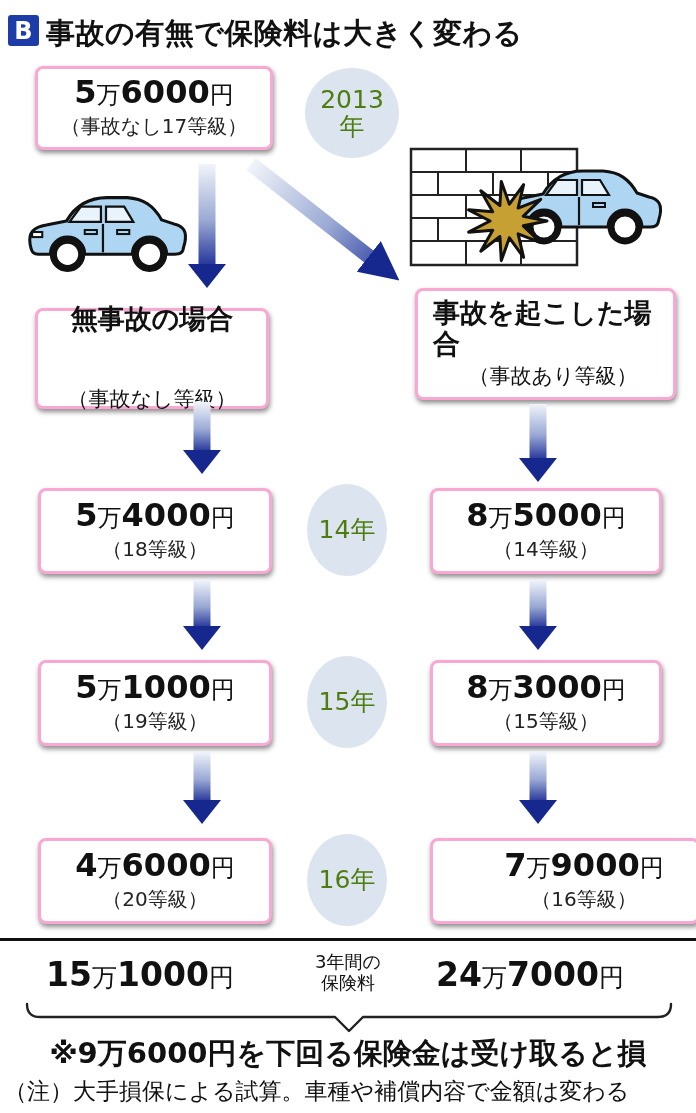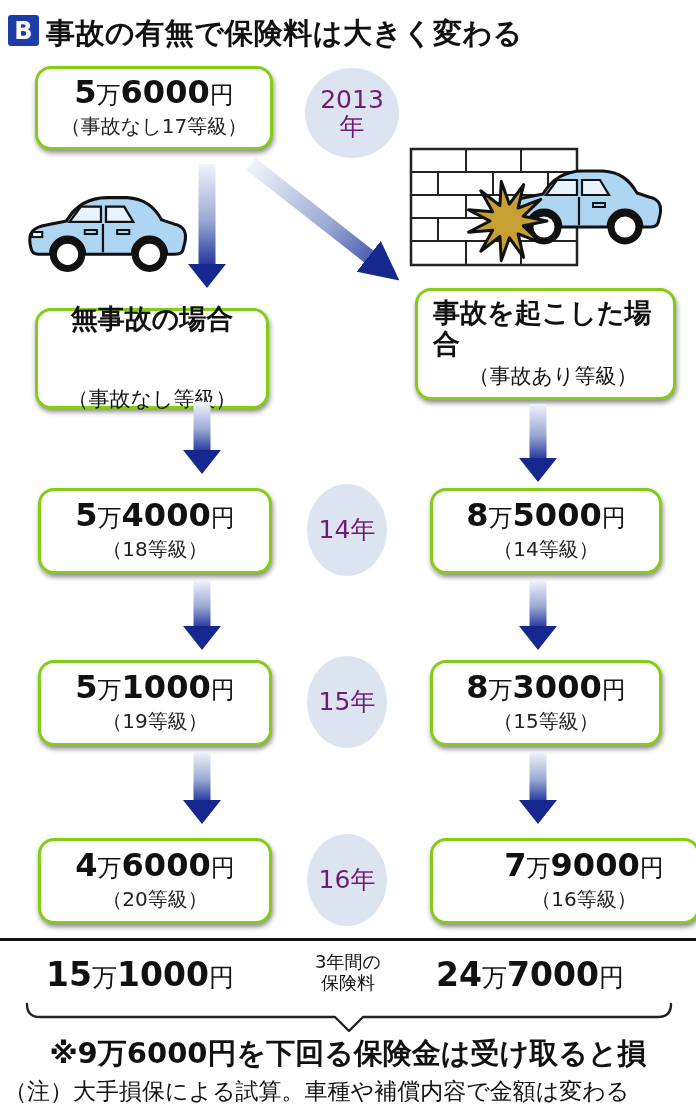--- a/index.html
+++ b/index.html
@@ -9,37 +9,37 @@
   }
   
   .badge{
     position:absolute;left:8px;top:15px;width:31px;height:31px;background:#1e3ca8;
     color:#fff;font-weight:bold;font-size:24px;display:flex;align-items:center;justify-content:center;
     border-radius:3px;
   }
   .title{position:absolute;left:46px;top:14px;font-size:29px;font-weight:bold;letter-spacing:.5px;}
   
   .rbox{
-    position:absolute;background:#fff;border:3px solid #84cc16;border-radius:16px;
+    position:absolute;background:#fff;border:3px solid #f9a8d4;border-radius:8px;
     box-shadow:1px 3px 5px rgba(0,0,0,.45);
     display:flex;flex-direction:column;align-items:center;justify-content:center;
     text-align:center;
   }
   .amt{font-size:24px;line-height:1.05;}
   .amt .num{font-weight:bold;font-size:32px;}
   .grade{font-size:20px;margin-top:3px;color:#222;}
   .branch-title{font-size:27px;font-weight:bold;line-height:1.12;}
   .branch-sub{font-size:21px;margin-top:3px;}
   .rbox.left-align{align-items:flex-start;text-align:left;padding-left:15px;}
   .rbox.left-align .branch-sub{align-self:center;}
   
   .ybadge{
     position:absolute;background:#dce5ef;border-radius:50%;
     display:flex;flex-direction:column;align-items:center;justify-content:center;
-    font-size:25px;color:#701a75;line-height:1.1;
+    font-size:25px;color:#4d7c0f;line-height:1.1;
   }
   
   .varrow{position:absolute;width:38px;}
   .varrow .shaft{
     position:absolute;top:0;bottom:22px;left:50%;width:17px;transform:translateX(-50%);
     background:linear-gradient(to bottom,#f1f4fa 0%,#9aa9d4 55%,#23349a 100%);
   }
   .varrow .head{
     position:absolute;bottom:0;left:50%;transform:translateX(-50%);
     width:0;height:0;border-left:19px solid transparent;border-right:19px solid transparent;

